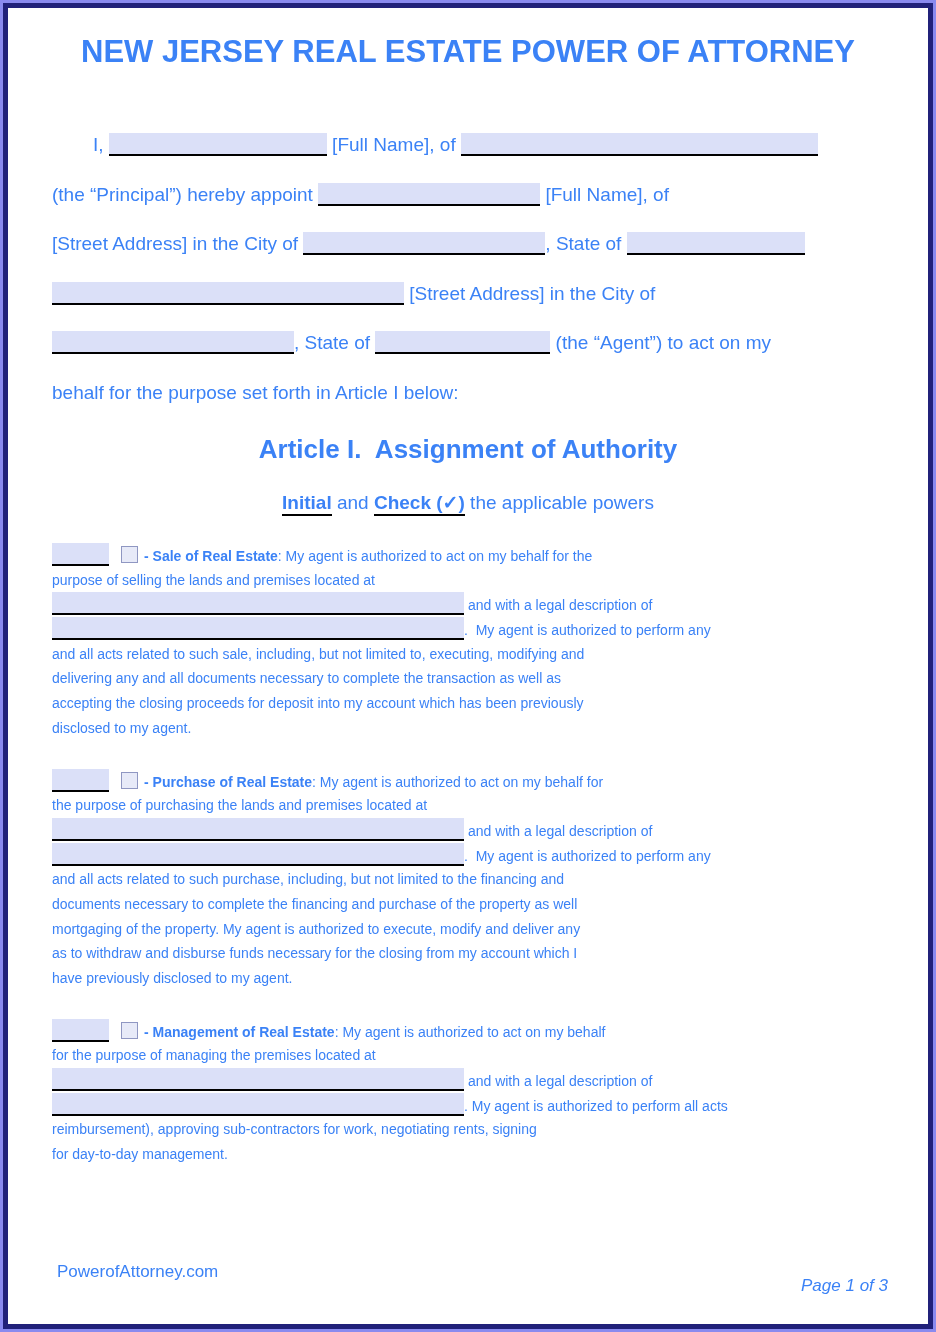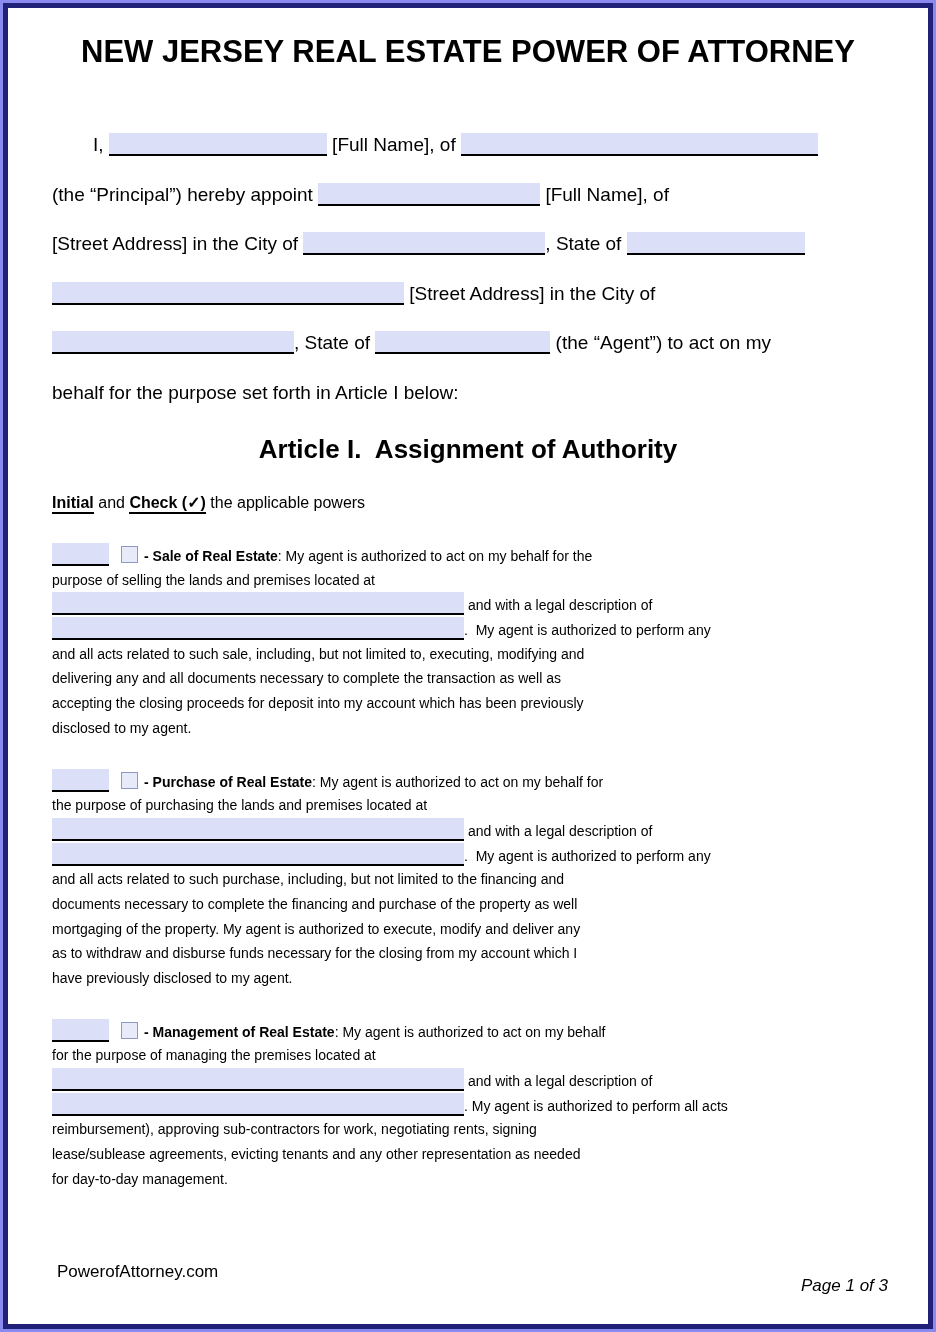--- a/index.html
+++ b/index.html
@@ -1,33 +1,33 @@
 <!DOCTYPE html>
 <html><head>
 <meta charset="utf-8">
 <style>
   html,body{margin:0;padding:0;background:#fff;}
   .page-outer{width:936px;height:1332px;background:#8a8aef;padding:3px;box-sizing:border-box;
-    font-family:"Liberation Sans",sans-serif;color:#000000;}
+    font-family:"Liberation Sans",sans-serif;color:#3b82f6;}
   .page-inner{width:100%;height:100%;border:5px solid #21217a;background:#fff;
     box-sizing:border-box;position:relative;overflow:hidden;}
   .content{padding:0 44px;}
   h1.doc-title{margin:26px 0 0 0;font-size:31px;line-height:36px;text-align:center;
     font-weight:bold;letter-spacing:0px;white-space:pre;}
   .opening{margin-top:50px;}
   .opening .line{line-height:49.5px;height:49.5px;white-space:pre;font-size:19px;}
   .indent1{padding-left:41px;}
   .blank{display:inline-block;background:#dbe0f8;border-bottom:2px solid #000;
     height:21px;vertical-align:-5px;}
   .w218{width:218px;} .w357{width:357px;} .w242{width:242px;} .w178{width:178px;}
   .w222{width:222px;} .w352{width:352px;} .w175{width:175px;} .w412{width:412px;}
   .w57{width:57px;}
   h2.article-heading{margin:16px 0 0 0;font-size:26px;line-height:32px;text-align:center;
     font-weight:bold;white-space:pre;}
-  .instruction{margin-top:26px;font-size:16px;line-height:24px;white-space:pre;}
+  .instruction{margin-top:26px;font-size:19px;line-height:24px;white-space:pre;text-align:center;}
   .bu{font-weight:bold;border-bottom:2px solid #000;padding-bottom:1px;}
   .para{margin-top:28px;font-size:14px;}
   .para .line{line-height:24.7px;height:24.7px;white-space:pre;}
   .checkbox{display:inline-block;width:15px;height:15px;border:1px solid #8f97c2;
     background:#e7eaf8;vertical-align:-2px;margin:0 6px 0 12px;}
   .bold{font-weight:bold;}
   .footer-left{position:absolute;left:49px;bottom:42px;font-size:17px;}
   .footer-right{position:absolute;right:40px;bottom:28px;font-size:17px;font-style:italic;}
 </style>
 </head>
@@ -74,21 +74,20 @@
     <div class="line"><span>as to withdraw and disburse funds necessary for the closing from my account which I</span></div>
     <div class="line"><span>have previously disclosed to my agent.</span></div>
   </div>
 
   <div class="para">
     <div class="line"><span class="blank w57"></span><span class="checkbox"></span><span class="bold">- </span><span class="bold">Management of Real Estate</span><span>: My agent is authorized to act on my behalf</span></div>
     <div class="line"><span>for the purpose of managing the premises located at</span></div>
     <div class="line"><span class="blank w412"></span><span> and with a legal description of</span></div>
     <div class="line"><span class="blank w412"></span><span>. My agent is authorized to perform all acts</span></div>
     <div class="line"><span>reimbursement), approving sub-contractors for work, negotiating rents, signing</span></div>
-    <div class="line"><span>lease/sublease agreements, evicting tenants and any other representation as needed</span></div>
     <div class="line"><span>for day-to-day management.</span></div>
   </div>
 
 </div>
 
 <div class="footer-left">PowerofAttorney.com</div>
 <div class="footer-right">Page 1 of 3</div>
 
 </div>
 </div>

